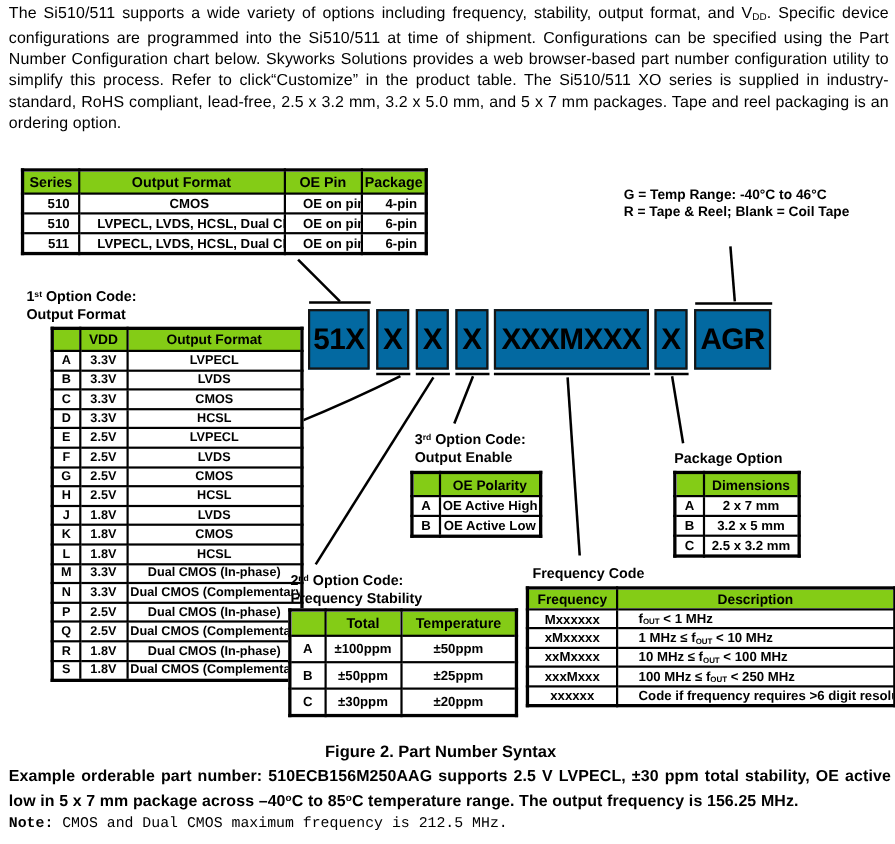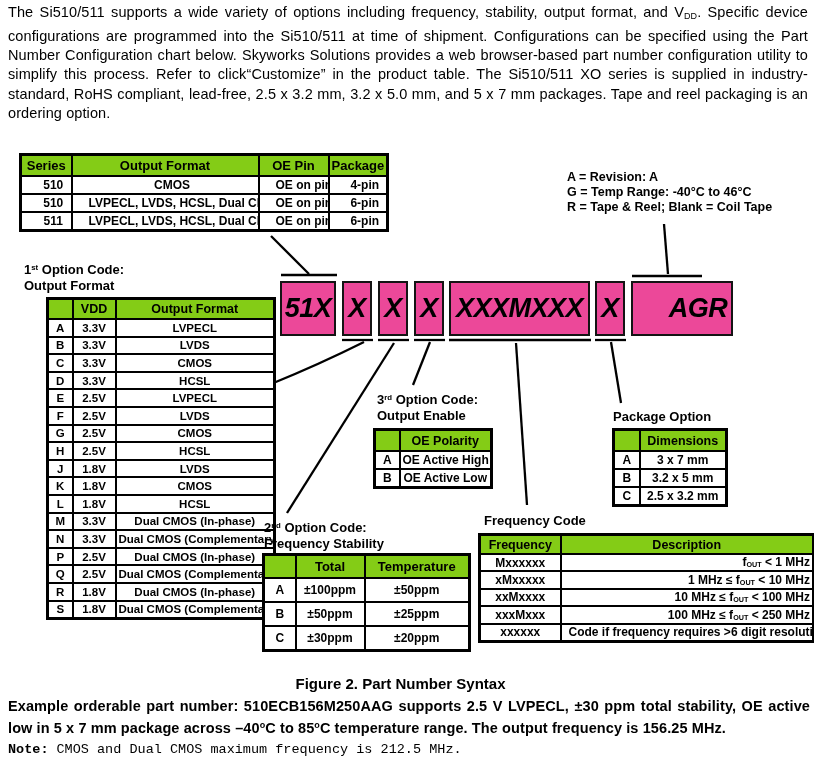--- a/index.html
+++ b/index.html
@@ -9,41 +9,41 @@
   
   .para{font-size:14.5px;line-height:19.4px;text-align:justify;letter-spacing:0.1px;}
   .para sub{font-size:0.62em;vertical-align:-0.25em;}
   .para sup{font-size:0.62em;vertical-align:0.55em;}
   
   .dlabel{font-size:13px;font-weight:bold;line-height:16px;white-space:nowrap;}
   .dlabel sup{font-size:0.6em;vertical-align:0.45em;}
   
   .notes{font-size:12.5px;font-weight:bold;line-height:14.8px;white-space:nowrap;}
   
-  .pnbox{position:absolute;top:281px;height:51px;background:#ec4899;border:2.5px solid #141414;
+  .pnbox{position:absolute;top:281px;height:51px;background:#0369a1;border:2.5px solid #141414;
          display:flex;align-items:center;justify-content:center;
-         font-size:27px;font-weight:bold;letter-spacing:-0.5px;font-style:italic;}
+         font-size:27px;font-weight:bold;letter-spacing:-0.5px;}
   
   table.tbl{position:absolute;border-collapse:collapse;table-layout:fixed;
             border:3px solid #000;background:#fff;}
   .tbl th,.tbl td{border:2px solid #000;text-align:center;vertical-align:middle;
                   white-space:nowrap;overflow:hidden;padding:0 2px;font-weight:bold;}
   .tbl th{background:#84cc16;}
   .tbl sub{font-size:0.6em;vertical-align:-0.2em;}
   .tbl-series th{height:19px;font-size:13px;}
   .tbl-series td{height:16px;font-size:12px;padding-left:16px;}
   .tbl-opt1 th{height:18px;font-size:12.5px;}
   .tbl-opt1 td{height:15.6px;font-size:11.5px;}
   .tbl-small th{height:19px;font-size:12.5px;}
   .tbl-small td{height:16px;font-size:12px;}
   .tbl-stab th{height:21px;font-size:13px;}
   .tbl-stab td{height:22px;font-size:12px;}
   .tbl-freq th{height:17px;font-size:12.5px;}
   .tbl-freq td{height:15.4px;font-size:12px;}
-  .tbl-freq td:nth-child(2){text-align:right;padding-left:7px;}
+  .tbl-freq td:nth-child(2){text-align:left;padding-left:19px;}
   
   .caption{font-size:15px;font-weight:bold;text-align:center;width:801px;}
   .noteline{font-size:13.5px;font-family:Liberation Mono, monospace;}
   .noteline .b{font-weight:bold;margin-right:8px;}
   svg{position:absolute;left:0;top:0;pointer-events:none;}
   svg line,svg path{stroke:#000;stroke-width:2.3;fill:none;}
 </style>
 </head>
 <body>
 
@@ -97,32 +97,31 @@
       <tr>
         <td>511</td>
         <td>LVPECL, LVDS, HCSL, Dual CMOS</td>
         <td>OE on pin 1</td>
         <td>6-pin</td>
       </tr>
     </tbody>
 </table>
 
 <div class="abs notes" style="left:567px;top:170px;">
-  <div>A = Revision: A</div>
   <div>G = Temp Range: -40°C to 46°C</div>
   <div>R = Tape &amp; Reel; Blank = Coil Tape</div>
 </div>
 
 <div class="pnbox" style="left:280px;width:52px;">51X</div>
 <div class="pnbox" style="left:342px;width:26px;">X</div>
 <div class="pnbox" style="left:378px;width:26px;">X</div>
 <div class="pnbox" style="left:414px;width:26px;">X</div>
 <div class="pnbox" style="left:449px;width:137px;">XXXMXXX</div>
 <div class="pnbox" style="left:595px;width:26px;">X</div>
-<div class="pnbox" style="left:631px;width:66px;padding-left:32px;">AGR</div>
+<div class="pnbox" style="left:631px;width:66px;">AGR</div>
 
 <div class="abs dlabel" style="left:24px;top:260px;">
   <div><span>1</span><sup>st</sup><span> Option Code:</span></div>
   <div>Output Format</div>
 </div>
 <table class="tbl tbl-opt1" style="left:21px;top:297px;width:227px;margin-left:25px;">
   <colgroup>
       <col style="width:25px">
       <col style="width:43px">
       <col style="width:159px">
@@ -258,21 +257,21 @@
     </colgroup>
   <thead>
       <tr>
     <th></th>
     <th>Dimensions</th>
   </tr>
     </thead>
   <tbody>
       <tr>
         <td>A</td>
-        <td>3 x 7 mm</td>
+        <td>2 x 7 mm</td>
       </tr>
       <tr>
         <td>B</td>
         <td>3.2 x 5 mm</td>
       </tr>
       <tr>
         <td>C</td>
         <td>2.5 x 3.2 mm</td>
       </tr>
     </tbody>

